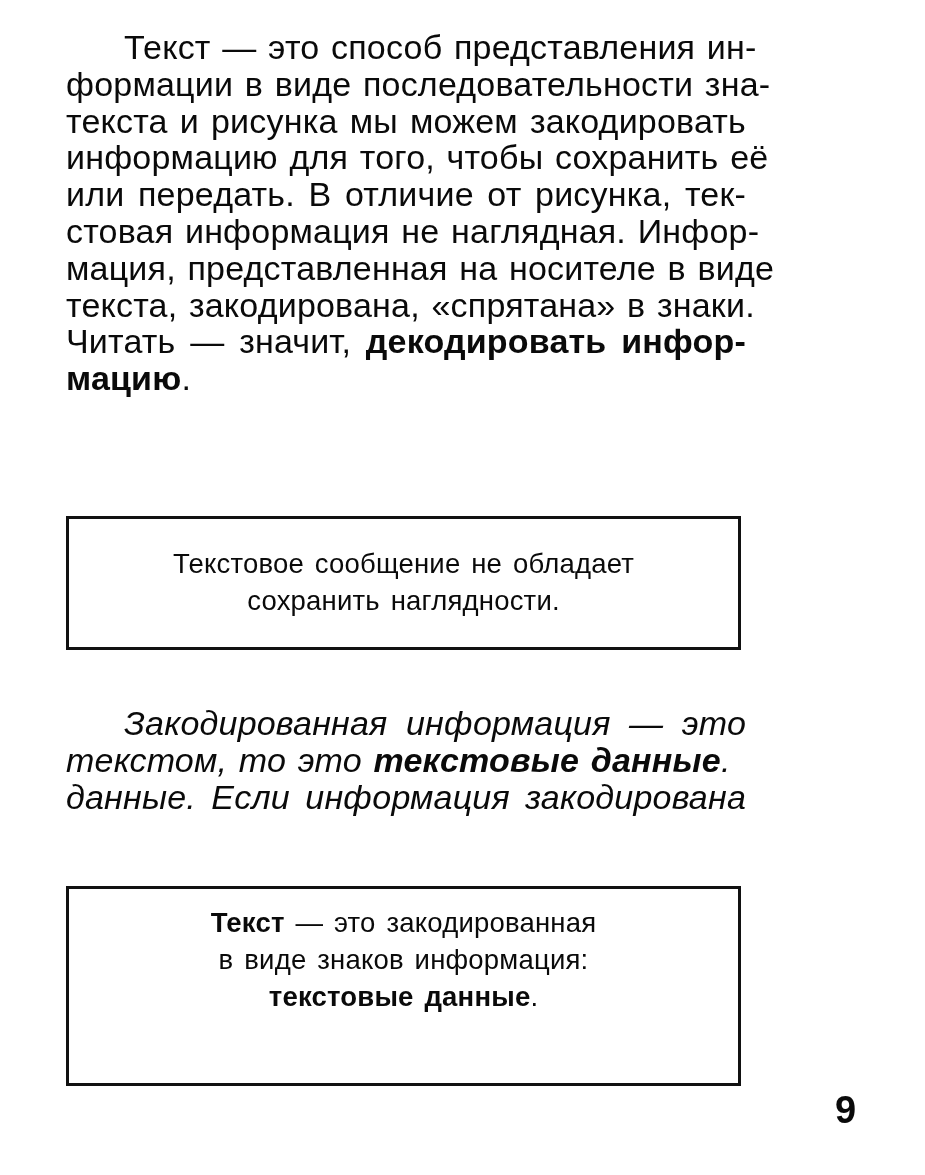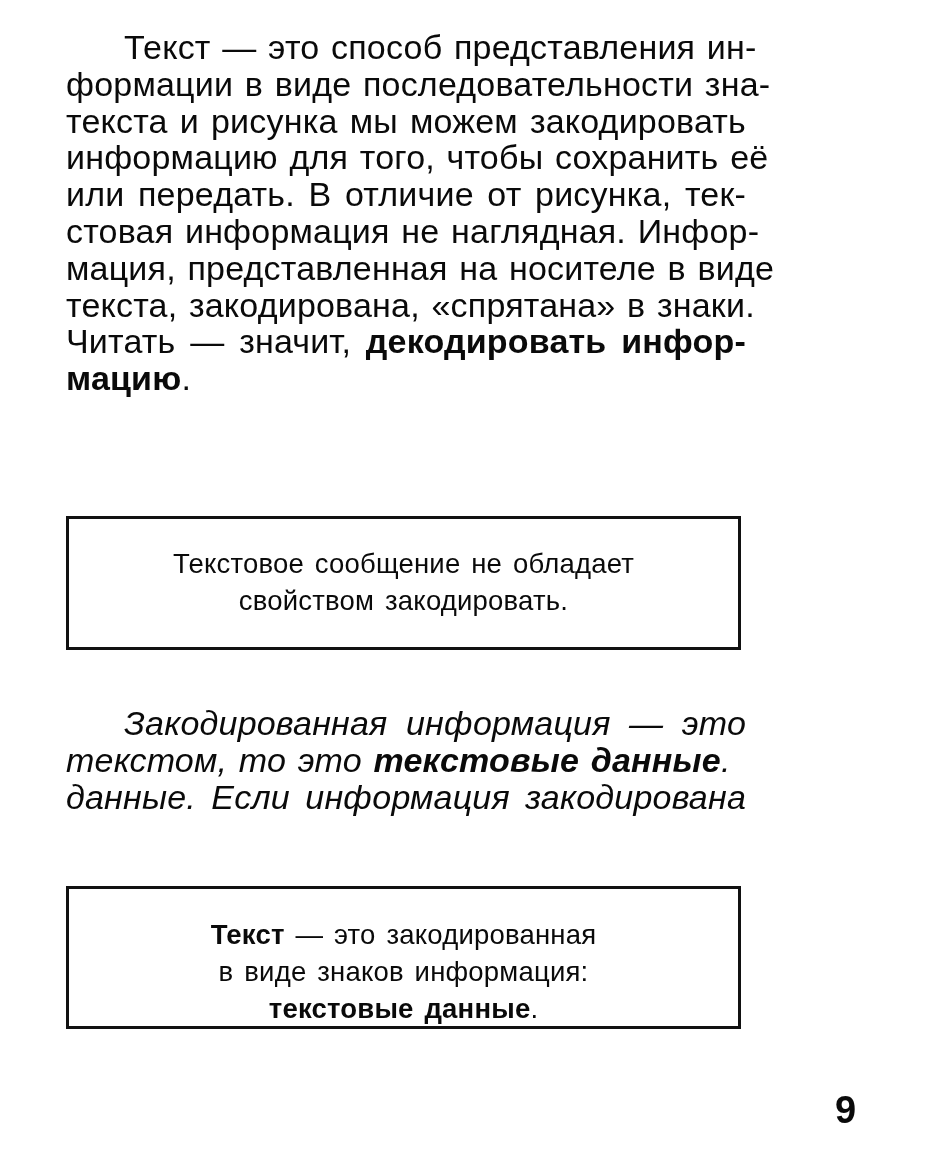--- a/index.html
+++ b/index.html
@@ -57,22 +57,22 @@
       word-spacing: 3px;
     }
     #box-1 {
       top: 498px;
       height: 134px;
       padding-top: 27px;
       margin-top: 18px;
     }
     #box-2 {
       top: 886px;
-      height: 143px;
-      padding-top: 28px;
+      height: 200px;
+      padding-top: 16px;
     }
     .box .line {
       display: block;
       white-space: nowrap;
     }
 
     #page-number {
       position: absolute;
       left: 835px;
       top: 1090px;
@@ -92,21 +92,21 @@
   <span class="line">или передать. В отличие от рисунка, тек-</span>
   <span class="line">стовая информация не наглядная. Инфор-</span>
   <span class="line">мация, представленная на носителе в виде</span>
   <span class="line">текста, закодирована, «спрятана» в знаки.</span>
   <span class="line"><span>Читать — значит, </span><span class="bold">декодировать инфор-</span></span>
   <span class="line last"><span class="bold">мацию</span><span>.</span></span>
 </div>
 
 <div id="box-1" class="box">
   <span class="line">Текстовое сообщение не обладает</span>
-  <span class="line">свойством закодировать.</span>
+  <span class="line">сохранить наглядности.</span>
 </div>
 
 <div id="para-2" class="para">
   <span class="line indent">Закодированная информация — это</span>
   <span class="line last"><span>текстом, то это </span><span class="bold">текстовые данные</span><span>.</span></span>
   <span class="line">данные. Если информация закодирована</span>
 </div>
 
 <div id="box-2" class="box">
   <span class="line"><span class="bold">Текст</span><span> — это закодированная</span></span>

